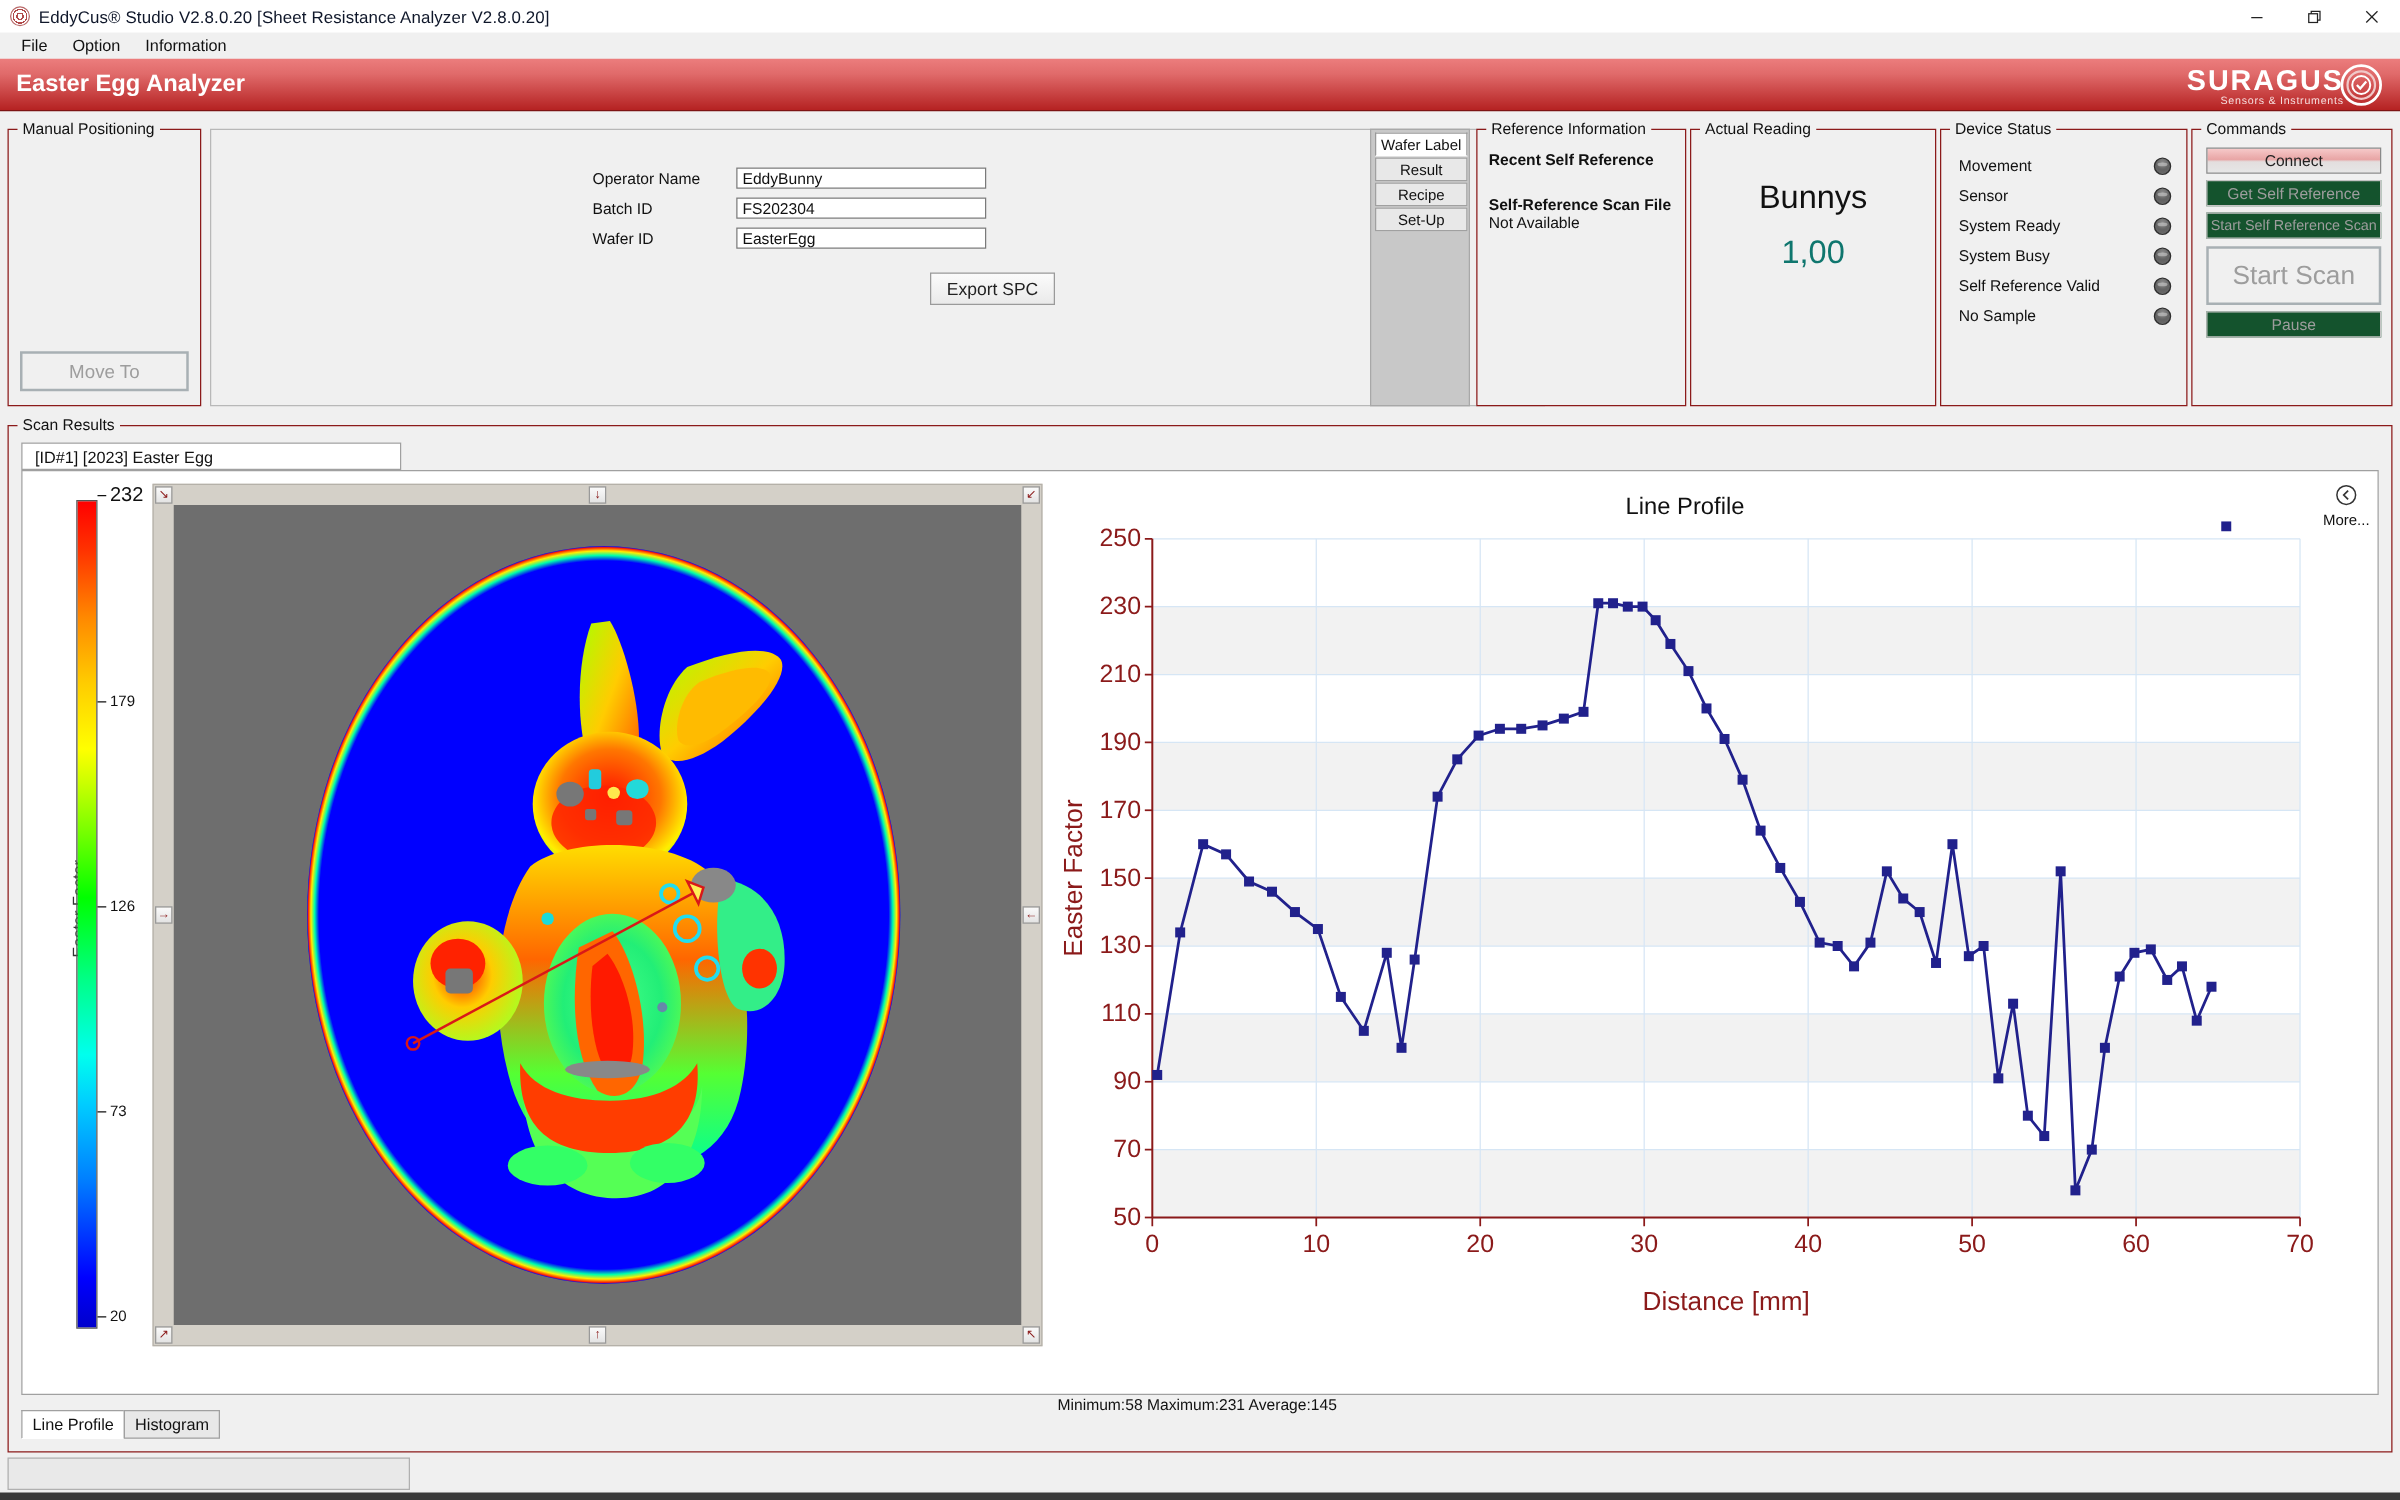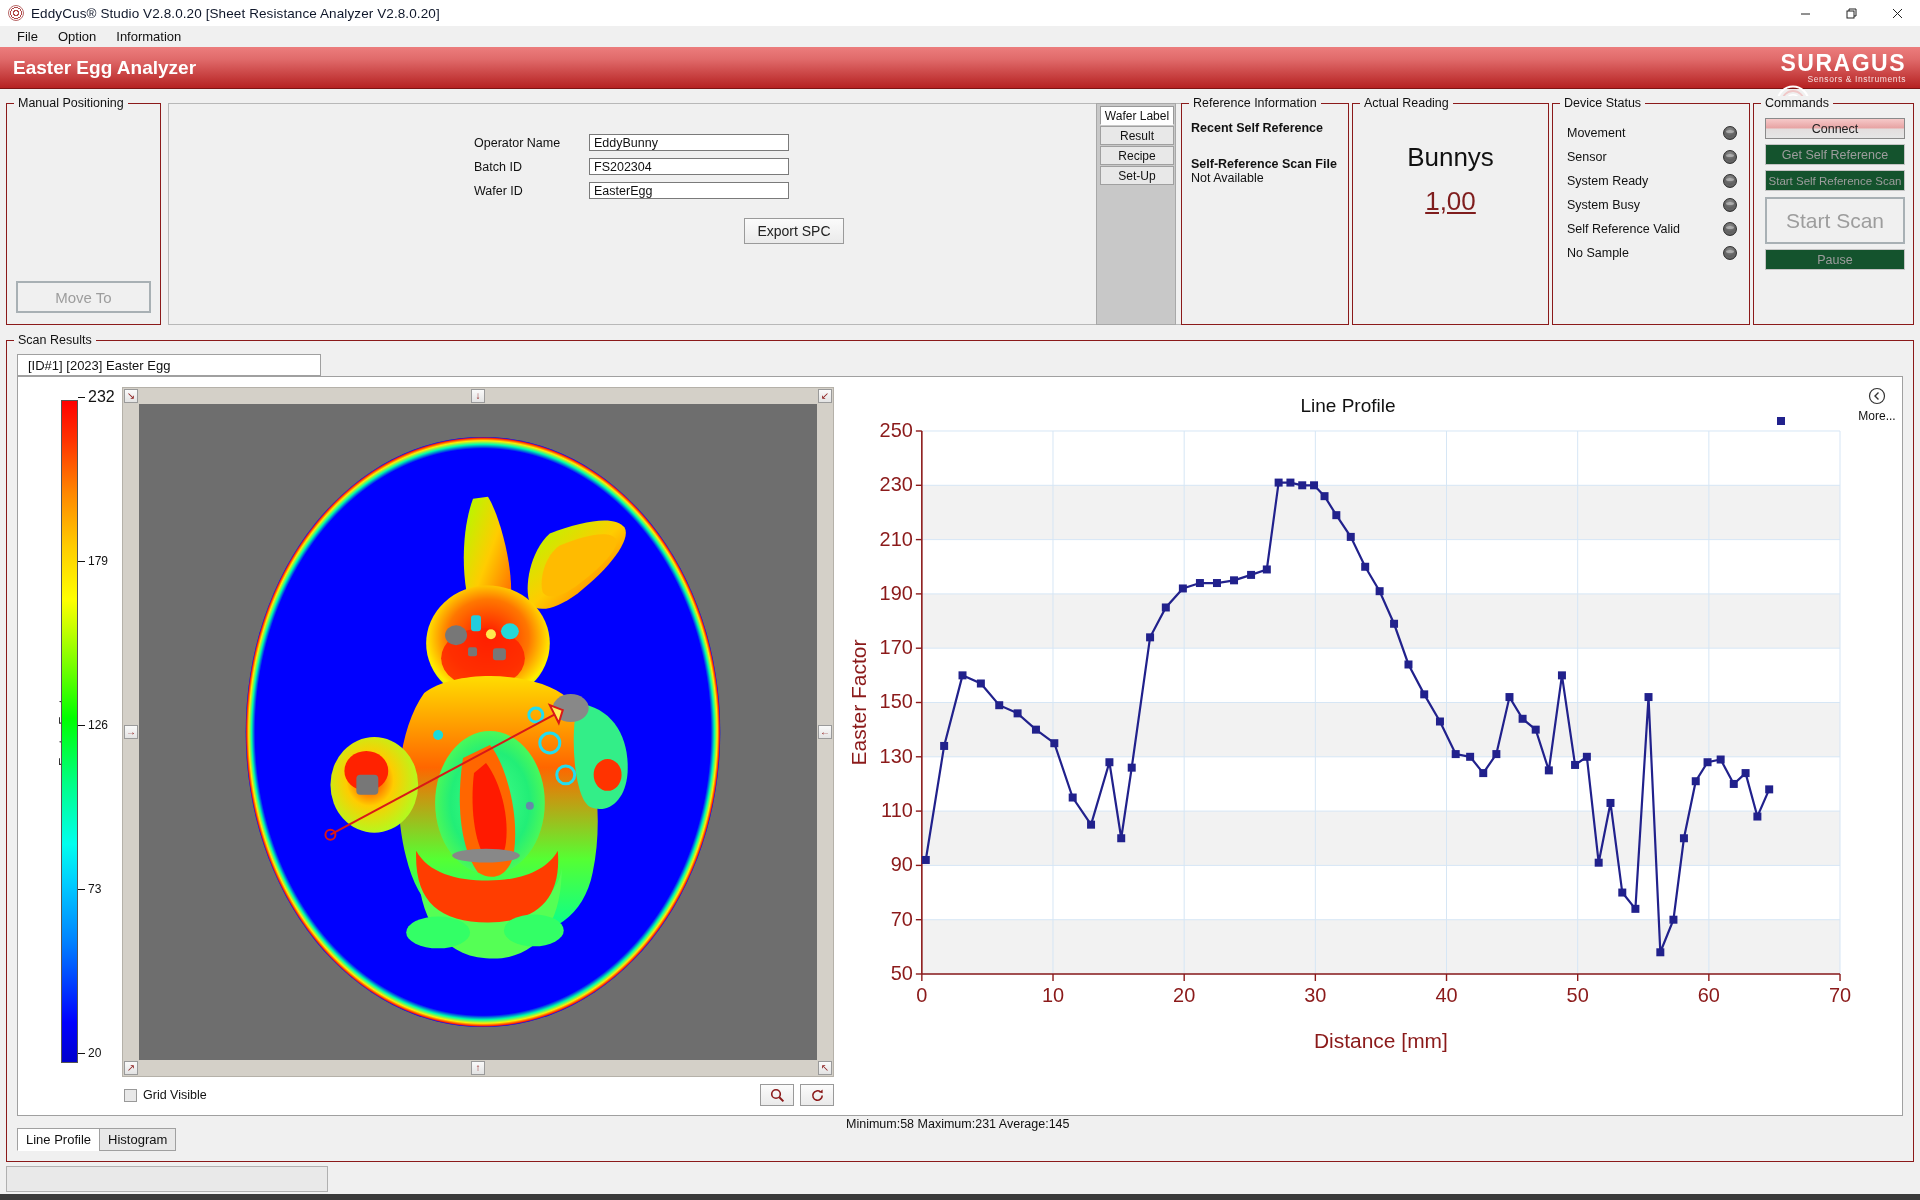--- a/index.html
+++ b/index.html
@@ -31,21 +31,21 @@
              padding-left:8px; gap:2px; }
   .menu-item { padding:2px 9px; font-size:13px; color:#111; }
   
   #banner {
     height:42px;
     background:linear-gradient(to bottom,#ec7d7d 0%, #e06a6a 30%, #b52222 100%);
     display:flex; align-items:center; position:relative;
     border-bottom:1px solid #7d1414;
   }
   #banner-title { color:#fff; font-size:19px; font-weight:bold; margin-left:13px; }
-  #logo { position:absolute; right:14px; top:4px; display:flex; gap:1px;flex-direction:column;}
+  #logo { position:absolute; right:14px; top:4px; display:flex; align-items:flex-end; gap:1px;}
   #logo-text { display:flex; flex-direction:column; align-items:flex-end; }
   #logo-main { color:#fff; font-size:23px; font-weight:bold; letter-spacing:1.5px; line-height:24px;
                font-family:"Liberation Sans", sans-serif;}
   #logo-sub { color:#f6dede; font-size:8.5px; letter-spacing:0.6px; margin-top:-1px;}
   #logo-mark { width:34px; height:34px; position:relative; margin-left:-4px; margin-bottom:0px;}
   
   .group { position:absolute; border:1px solid #8b1a1a; background:#f0f0f0; }
   .group > .cap {
     position:absolute; top:-8px; left:7px; background:#f0f0f0; padding:0 4px;
     font-size:12.5px; color:#111; white-space:nowrap;
@@ -182,21 +182,21 @@
     <div style="font-size:12.5px; font-weight:bold;">Recent Self Reference</div>
     <div style="font-size:12.5px; height:13px;"></div>
     <div style="font-size:12.5px; font-weight:bold; margin-top:9px;">Self-Reference Scan File</div>
     <div style="font-size:12.5px;">Not Available</div>
   </div>
 </div>
 
 <div class="group" style="left:1352px; top:103px; width:197px; height:222px;">
   <div class="cap">Actual Reading</div>
   <div style="position:absolute; left:0; right:0; top:38px; text-align:center; font-size:26px; color:#111;">Bunnys</div>
-  <div style="position:absolute; left:0; right:0; top:82px; text-align:center; font-size:26px; color:#7f1d1d;text-decoration:underline;">1,00</div>
+  <div style="position:absolute; left:0; right:0; top:82px; text-align:center; font-size:26px; color:#0f766e;">1,00</div>
 </div>
 
 <div class="group" style="left:1552px; top:103px; width:198px; height:222px;">
   <div class="cap">Device Status</div>
   <div id="status-list" style="position:absolute; left:14px; top:17px; right:12px;">
       <div style="display: flex; align-items: center; justify-content: space-between; height: 24px;">
         <div class="lbl">Movement</div>
         <div class="led"></div>
       </div>
       <div style="display: flex; align-items: center; justify-content: space-between; height: 24px;">
@@ -510,37 +510,20 @@
     <div style="position:absolute; right:4px; top:10px; width:42px; text-align:center;">
       <div style="margin:0 auto;">
         <svg width="18" height="18" viewBox="0 0 18 18">
           <circle cx="9" cy="9" r="7.5" fill="none" stroke="#333" stroke-width="1.2"></circle>
           <polyline points="10.5,5.5 7,9 10.5,12.5" fill="none" stroke="#333" stroke-width="1.4"></polyline>
         </svg>
       </div>
       <div style="font-size:12px; color:#111; margin-top:1px;">More...</div>
     </div>
 
-    <div style="position:absolute; left:104px; top:705px; width:712px; height:26px; display:flex; align-items:center;">
-      <div style="width:13px; height:13px; border:1px solid #999; background:#e8e8e8; margin-left:2px;"></div>
-      <div class="lbl" style="margin-left:6px;">Grid Visible</div>
-      <div style="flex:1"></div>
-      <div class="btn" style="width:34px; height:22px;">
-        <svg width="15" height="15" viewBox="0 0 15 15">
-          <circle cx="6" cy="6" r="4.3" fill="none" stroke="#8b1a1a" stroke-width="1.6"></circle>
-          <line x1="9.3" y1="9.3" x2="13.4" y2="13.4" stroke="#8b1a1a" stroke-width="2"></line>
-        </svg>
-      </div>
-      <div class="btn" style="width:34px; height:22px; margin-left:6px;">
-        <svg width="15" height="15" viewBox="0 0 15 15">
-          <path d="M12.2 7.5a4.7 4.7 0 1 1-1.6-3.5" fill="none" stroke="#8b1a1a" stroke-width="1.6"></path>
-          <polygon points="12.6,1.6 12.6,5.2 9.1,4.3" fill="#8b1a1a"></polygon>
-        </svg>
-      </div>
-    </div>
     <div class="lbl" style="position:absolute; left:828px; top:740px; font-size:12.5px;">Minimum:58  Maximum:231  Average:145</div>
   </div>
 
   <div style="position:absolute; left:10px; bottom:10px; display:flex;">
     <div class="btab active">Line Profile</div>
     <div class="btab" style="margin-left:-1px;">Histogram</div>
   </div>
 </div>
 
 <div style="position:absolute; left:0; bottom:6px; width:1920px; height:30px; background:#f0f0f0;

